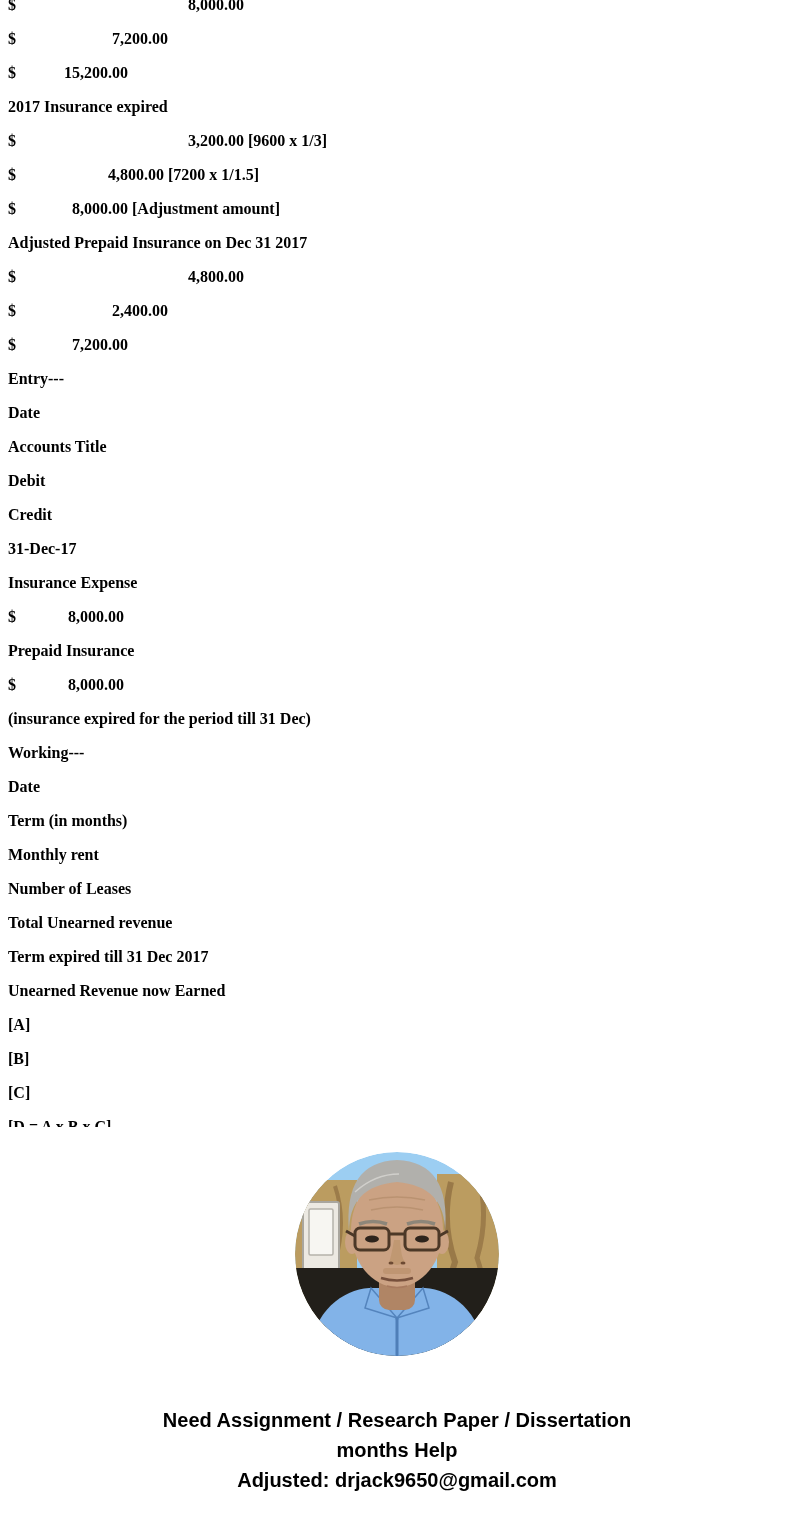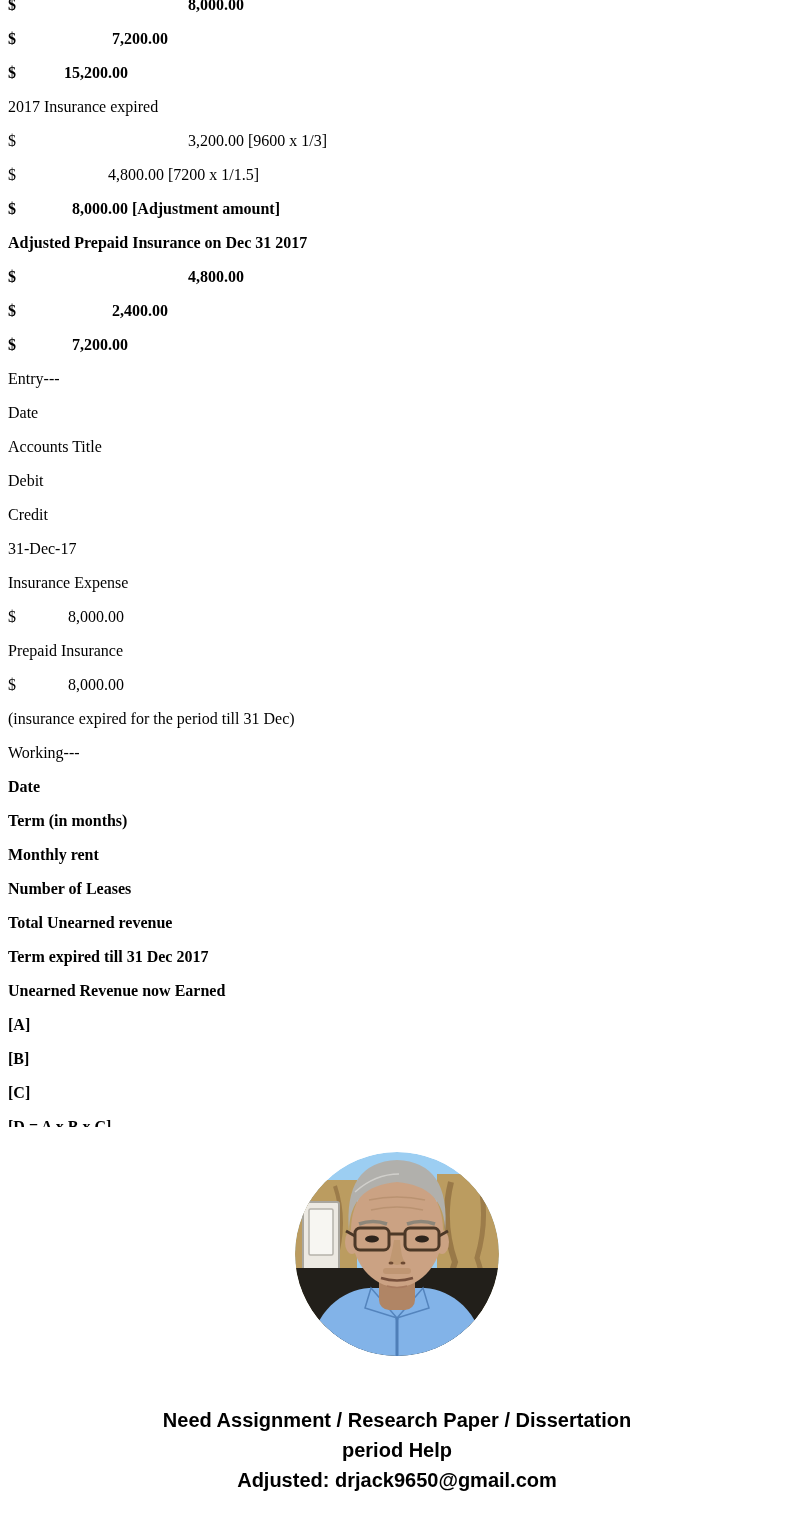--- a/index.html
+++ b/index.html
@@ -17,20 +17,21 @@
     color: #000000;
     padding-left: 8px;
     margin-top: -12px;
     height: 1139px;
     overflow: hidden;
     white-space: pre-wrap;
   }
   .doc p {
     margin: 0;
     line-height: 34px;
+    font-weight: bold;
   }
   .doc p.bold { font-weight: bold; }
 
   
   .avatar {
     width: 204px;
     height: 204px;
     margin: 25px auto 0;
     border-radius: 50%;
     overflow: hidden;
@@ -122,15 +123,15 @@
         <path d="M94 82 L110 82"></path>
         <path d="M60 84 L51 79"></path>
         <path d="M144 84 L153 79"></path>
       </g>
     </g>
   </svg>
 </div>
 
 <div class="footer" style="color: rgb(0, 0, 0);">
   <div>Need Assignment / Research Paper / Dissertation</div>
-  <div>period Help</div>
+  <div>months Help</div>
   <div>Adjusted: drjack9650@gmail.com</div>
 </div>
 
 </body></html>

